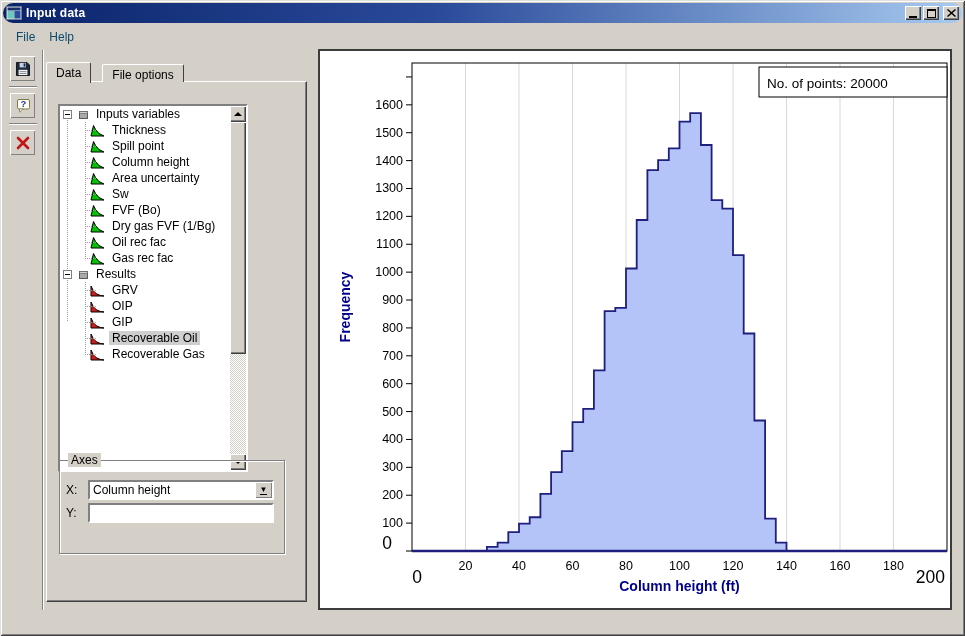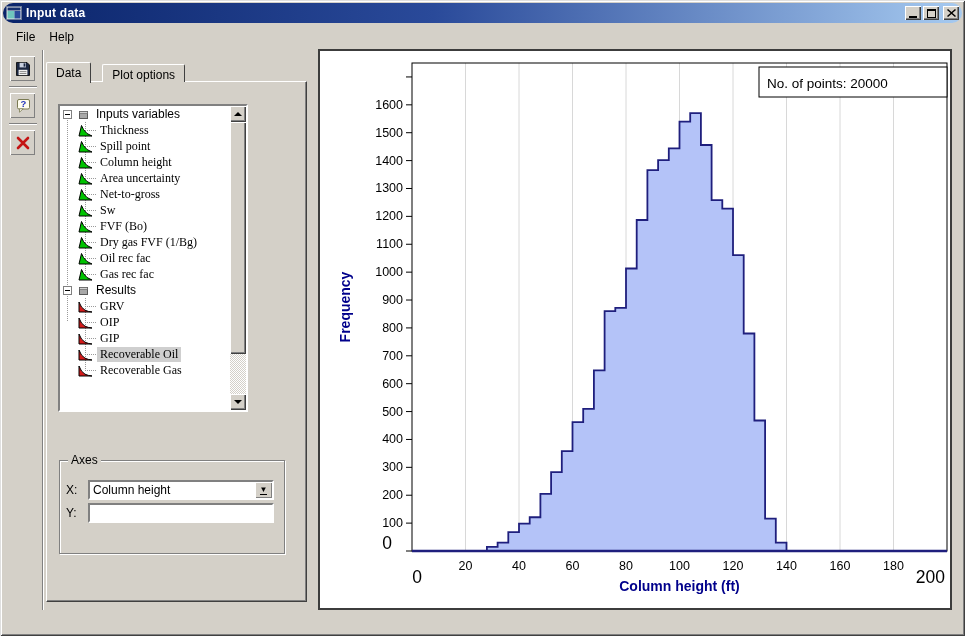--- a/index.html
+++ b/index.html
@@ -30,21 +30,21 @@
   }
   .winbtn.close{ margin-left:2px; }
   .glyph-min{ width:8px; height:2px; background:#000; margin-top:8px; }
   .glyph-max{ width:9px; height:9px; border:1px solid #000; border-top-width:2px; }
 
   
   .menubar{
     position:absolute; left:3px; top:24px; right:3px; height:25px;
     display:flex; align-items:center; padding-left:6px; background:#d4d0c8;
   }
-  .menu-item{ font-size:12px; padding:3px 7px; color:#000000; }
+  .menu-item{ font-size:12px; padding:3px 7px; color:#0c4a6e; }
 
   
   .toolbar{
     position:absolute; left:3px; top:50px; width:40px; bottom:26px;
     border-right:1px solid #808080; box-shadow: 1px 0 0 #ffffff;
     display:flex; flex-direction:column; align-items:center; padding-top:6px;
   }
   .tbtn{
     width:25px; height:25px; background:#d4d0c8; border:none; padding:0;
     box-shadow: inset 1px 1px 0 #ffffff, inset -1px -1px 0 #808080;
@@ -66,31 +66,31 @@
   .tab.inactive{ height:18px; margin-left:3px; }
   .tab-page{
     position:absolute; left:0; top:20px; right:0; bottom:0; background:#d4d0c8;
     border-left:1px solid #ffffff; border-top:1px solid #ffffff;
     border-right:1px solid #404040; border-bottom:1px solid #404040;
     box-shadow: inset -1px -1px 0 #808080;
   }
 
   
   .tree-box{
-    position:absolute; left:11px; top:22px; width:190px; height:308px; background:#fff;
+    position:absolute; left:11px; top:22px; width:190px; height:368px; background:#fff;
     border:2px solid; border-color:#808080 #ffffff #ffffff #808080;
   }
   .tree-items{ position:absolute; left:0; top:0; right:16px; bottom:0; overflow:hidden; padding-top:0; }
   .tree-items::before{ content:""; position:absolute; left:7px; top:8px; width:1px; height:208px;
     background-image:repeating-linear-gradient(to bottom,#9a9a9a 0 1px,transparent 1px 2px); }
   .trow{ height:16px; display:flex; align-items:center; font-size:12px; position:relative; white-space:nowrap; }
   .trow .expander{ width:9px; height:9px; border:1px solid #808080; background:#fff;
     margin:0 6px 0 3px; position:relative; flex:0 0 auto; z-index:1; }
   .trow .expander::after{ content:""; position:absolute; left:1px; right:1px; top:3px; height:1px; background:#000; }
-  .trow.child{ padding-left:18px;font-family:Liberation Serif, serif; }
+  .trow.child{ padding-left:30px; }
   .trow.child::before{ content:""; position:absolute; left:25px; top:8px; width:12px; height:1px;
     background-image:repeating-linear-gradient(to right,#9a9a9a 0 1px,transparent 1px 2px); }
   .group-children{ position:relative; }
   .group-children::before{ content:""; position:absolute; left:25px; top:0; bottom:8px; width:1px;
     background-image:repeating-linear-gradient(to bottom,#9a9a9a 0 1px,transparent 1px 2px); }
   .ticon{ margin-right:4px; flex:0 0 auto; }
   .tlabel{ padding:0 3px; }
   .tlabel.selected{ background:#cfcfcf; }
 
   
@@ -201,21 +201,21 @@
     <button class="tbtn">
       <svg width="16" height="16" viewBox="0 0 16 16">
         <path d="M3 3 L13 13 M13 3 L3 13" stroke="#c41414" stroke-width="2.6" stroke-linecap="round"></path>
       </svg>
     </button>
   </div>
 
   <div class="left-panel">
     <div class="tabs">
       <div class="tab active">Data</div>
-      <div class="tab inactive">Plot options</div>
+      <div class="tab inactive">File options</div>
     </div>
     <div class="tab-page">
 
       <div class="tree-box">
         <div class="tree-items" id="tree-items">
             <div class="trow group">
               <span class="expander"></span>
               <svg class="ticon" width="11" height="11" viewBox="0 0 11 11">
                 <rect x="1.5" y="2.5" width="8" height="7" fill="#a8a8a8" stroke="#5a5a5a"></rect>
                 <rect x="1.5" y="2.5" width="8" height="2.2" fill="#cfcfcf" stroke="#5a5a5a" stroke-width="0.6"></rect>
@@ -239,26 +239,20 @@
                 <svg class="ticon" width="15" height="13" viewBox="0 0 15 13">
                   <polygon points="1,12 3.5,1.5 5.5,5.5 9,9.5 14,12" fill="#00c400" stroke="#000" stroke-width="1"></polygon>
                 </svg>
                 <span class="tlabel">Column height</span>
               </div>
               <div class="trow child">
                 <svg class="ticon" width="15" height="13" viewBox="0 0 15 13">
                   <polygon points="1,12 3.5,1.5 5.5,5.5 9,9.5 14,12" fill="#00c400" stroke="#000" stroke-width="1"></polygon>
                 </svg>
                 <span class="tlabel">Area uncertainty</span>
-              </div>
-              <div class="trow child">
-                <svg class="ticon" width="15" height="13" viewBox="0 0 15 13">
-                  <polygon points="1,12 3.5,1.5 5.5,5.5 9,9.5 14,12" fill="#00c400" stroke="#000" stroke-width="1"></polygon>
-                </svg>
-                <span class="tlabel">Net-to-gross</span>
               </div>
               <div class="trow child">
                 <svg class="ticon" width="15" height="13" viewBox="0 0 15 13">
                   <polygon points="1,12 3.5,1.5 5.5,5.5 9,9.5 14,12" fill="#00c400" stroke="#000" stroke-width="1"></polygon>
                 </svg>
                 <span class="tlabel">Sw</span>
               </div>
               <div class="trow child">
                 <svg class="ticon" width="15" height="13" viewBox="0 0 15 13">
                   <polygon points="1,12 3.5,1.5 5.5,5.5 9,9.5 14,12" fill="#00c400" stroke="#000" stroke-width="1"></polygon>

